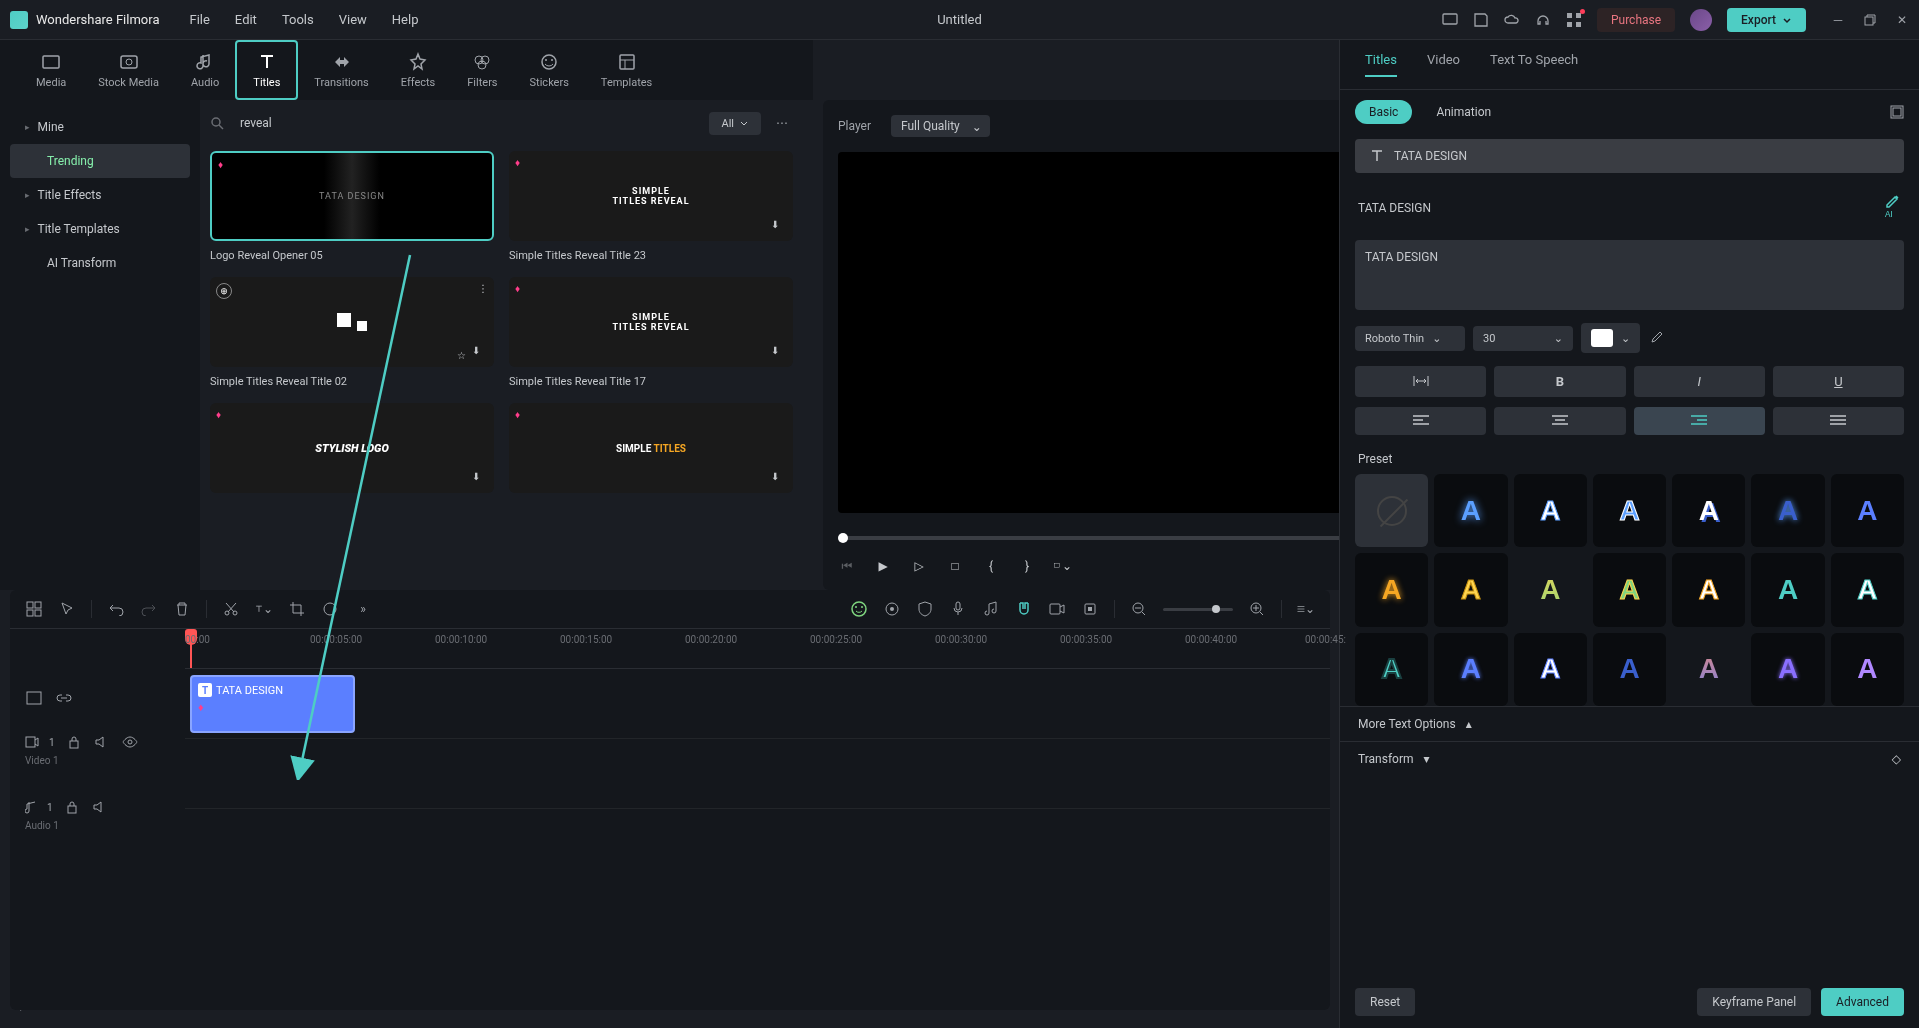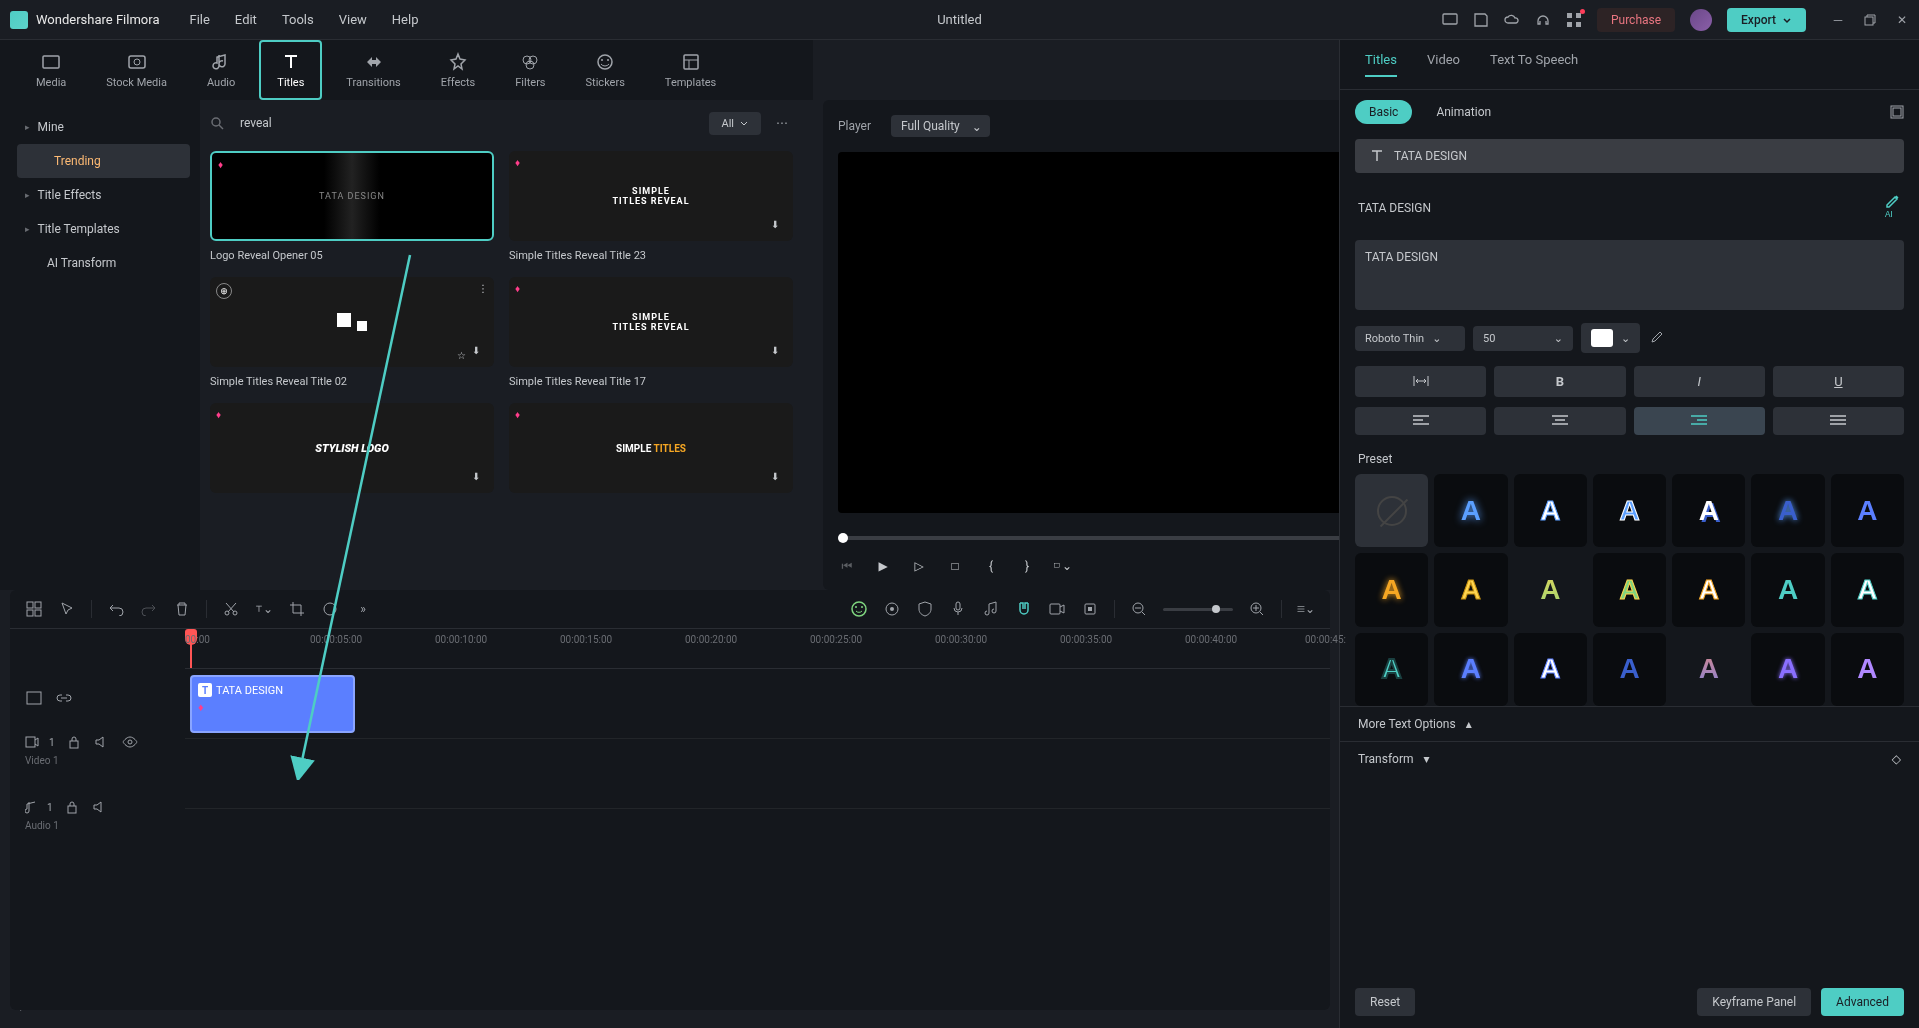--- a/index.html
+++ b/index.html
@@ -11,30 +11,30 @@
 .menu-item { color: #c5c8cc; cursor: pointer; font-size: 13px; }
 .doc-title { position: absolute; left: 50%; transform: translateX(-50%); color: #c5c8cc; font-size: 13px; }
 .titlebar-right { margin-left: auto; display: flex; align-items: center; gap: 15px; }
 .titlebar-icon { width: 16px; height: 16px; display: flex; align-items: center; justify-content: center; cursor: pointer; color: #a0a4aa; }
 .purchase-btn { background: #2d2325; color: #e87580; padding: 5px 14px; border-radius: 4px; cursor: pointer; font-size: 12px; position: relative; }
 .avatar { width: 22px; height: 22px; border-radius: 50%; background: linear-gradient(135deg, #6b4889, #8a5fa8); }
 .export-btn { background: #4ecdc4; color: #1a1d23; padding: 5px 14px; border-radius: 4px; cursor: pointer; display: flex; align-items: center; gap: 6px; font-size: 12px; font-weight: 500; }
 .win-controls { display: flex; gap: 18px; margin-left: 10px; }
 .win-control { width: 14px; height: 14px; cursor: pointer; color: #a0a4aa; display: flex; align-items: center; justify-content: center; }
 
-.main-tabs { height: 60px; background: #14171c; display: flex; padding: 0 20px; gap: 8px; }
+.main-tabs { height: 60px; background: #14171c; display: flex; padding: 0 20px; gap: 0; }
 .main-tab { display: flex; flex-direction: column; align-items: center; justify-content: center; padding: 8px 16px; cursor: pointer; color: #a0a4aa; font-size: 11px; gap: 4px; }
 .main-tab.active { border: 2px solid #4ecdc4; border-radius: 4px; color: #fff; }
 .main-tab-icon { width: 20px; height: 20px; display: flex; align-items: center; justify-content: center; }
 
 .content-area { display: flex; height: 490px; }
 .left-panel { width: 813px; background: #1a1d23; display: flex; }
 .sidebar { width: 200px; background: #14171c; padding: 10px; }
 .sidebar-item { padding: 10px 15px; cursor: pointer; color: #c5c8cc; font-size: 12px; border-radius: 4px; display: flex; align-items: center; gap: 8px; }
-.sidebar-item.active { background: #2d3138; color: #fdba74; margin-left: 7px; }
+.sidebar-item.active { background: #2d3138; color: #86efac; }
 .sidebar-item .chevron { font-size: 9px; color: #6a6d73; }
 
 .browser-area { flex: 1; background: #1a1d23; padding: 10px 20px 10px 10px; overflow: hidden; position: relative; }
 .search-row { display: flex; align-items: center; gap: 10px; margin-bottom: 15px; }
 .search-input { flex: 1; background: transparent; border: none; color: #c5c8cc; padding: 6px; font-size: 12px; outline: none; }
 .search-icon { color: #6a6d73; }
 .filter-btn { background: #2d3138; padding: 5px 12px; border-radius: 4px; cursor: pointer; display: flex; align-items: center; gap: 5px; font-size: 11px; }
 .more-btn { color: #a0a4aa; cursor: pointer; padding: 5px; }
 
 .grid { display: grid; grid-template-columns: 1fr 1fr; gap: 15px; }
@@ -459,21 +459,21 @@
           <path d="M2 12l8-8 2 2-8 8H2zM11 3l2 2" stroke="currentColor" fill="none" stroke-width="1.5"></path>
         </svg>ᴬᴵ</span>
   </div>
   <div class="text-area-box"><span>TATA DESIGN</span></div>
   <div class="font-row">
     <div class="font-select" style="width:110px">
         <span>Roboto Thin</span>
         <span>⌄</span>
       </div>
     <div class="font-select" style="width:100px">
-        <span>50</span>
+        <span>30</span>
         <span style="margin-left:auto">⌄</span>
       </div>
     <div class="font-select">
         <div class="color-swatch"></div>
         <span>⌄</span>
       </div>
     <div class="titlebar-icon">
         <svg width="14" height="14" viewBox="0 0 14 14">
           <path d="M11 1l2 2-7 7-3 1 1-3z" fill="none" stroke="currentColor"></path>
         </svg>

